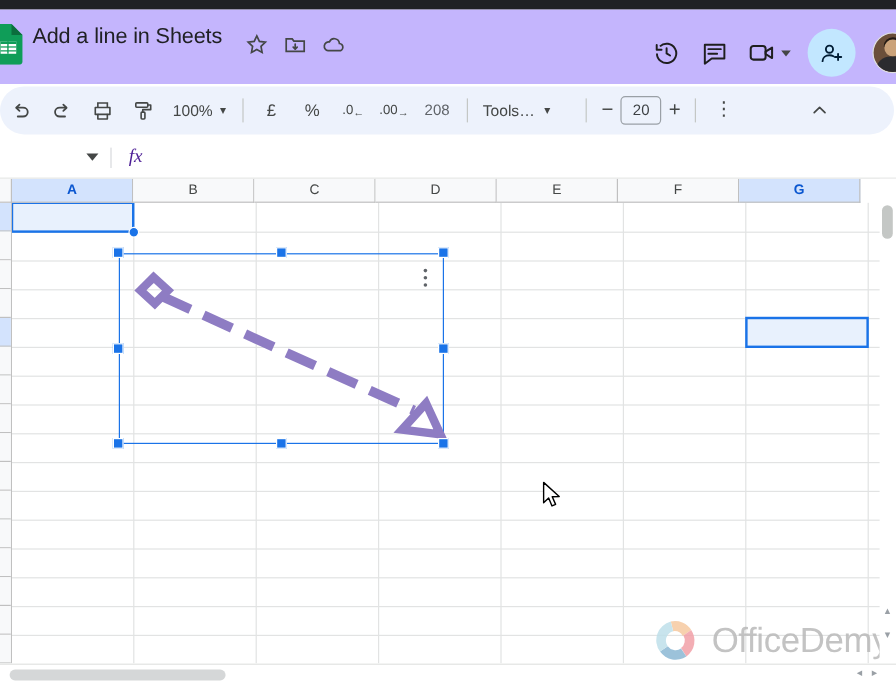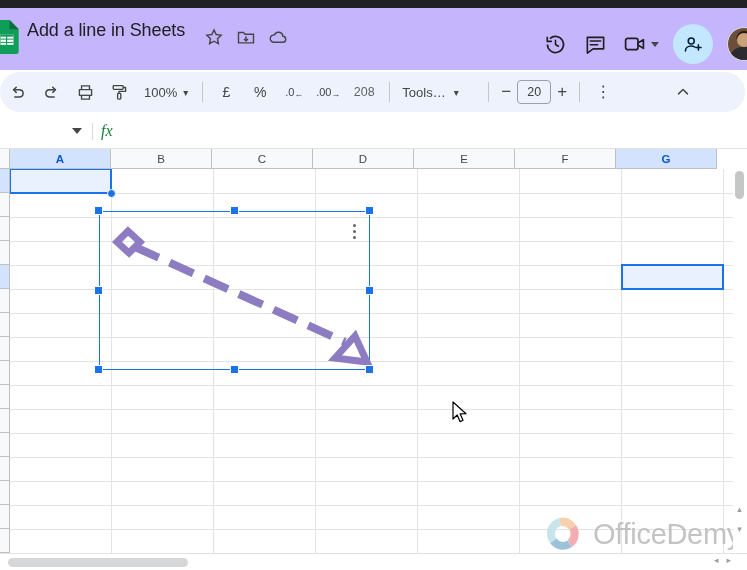--- a/index.html
+++ b/index.html
@@ -138,21 +138,21 @@
     width: 92px; height: 24px; display: flex; align-items: center;
     justify-content: flex-end; padding-right: 10px; cursor: pointer;
   }
   .namebox .nb-caret {
     width: 0; height: 0; border-left: 5px solid transparent;
     border-right: 5px solid transparent; border-top: 6px solid #444746;
   }
   .fx-sep { width: 1px; height: 17px; background: #d7dadc; margin: 0 8px 0 0; }
   .fx-label {
     font-family: "Liberation Serif", serif; font-style: italic;
-    font-size: 16px; color: #15803d; width: 24px; text-align: left;
+    font-size: 16px; color: #4c1d95; width: 24px; text-align: center;
   }
   .fx-input { flex: 1; height: 24px; font-size: 13px; color: #202124; padding-left: 6px; }
 
   
   .grid-wrap {
     position: absolute; left: 0; top: 149px; width: 747px; height: 404px;
     background: #ffffff; overflow: hidden;
   }
   .corner-box {
     position: absolute; left: 0; top: 0; width: 10px; height: 20px;

